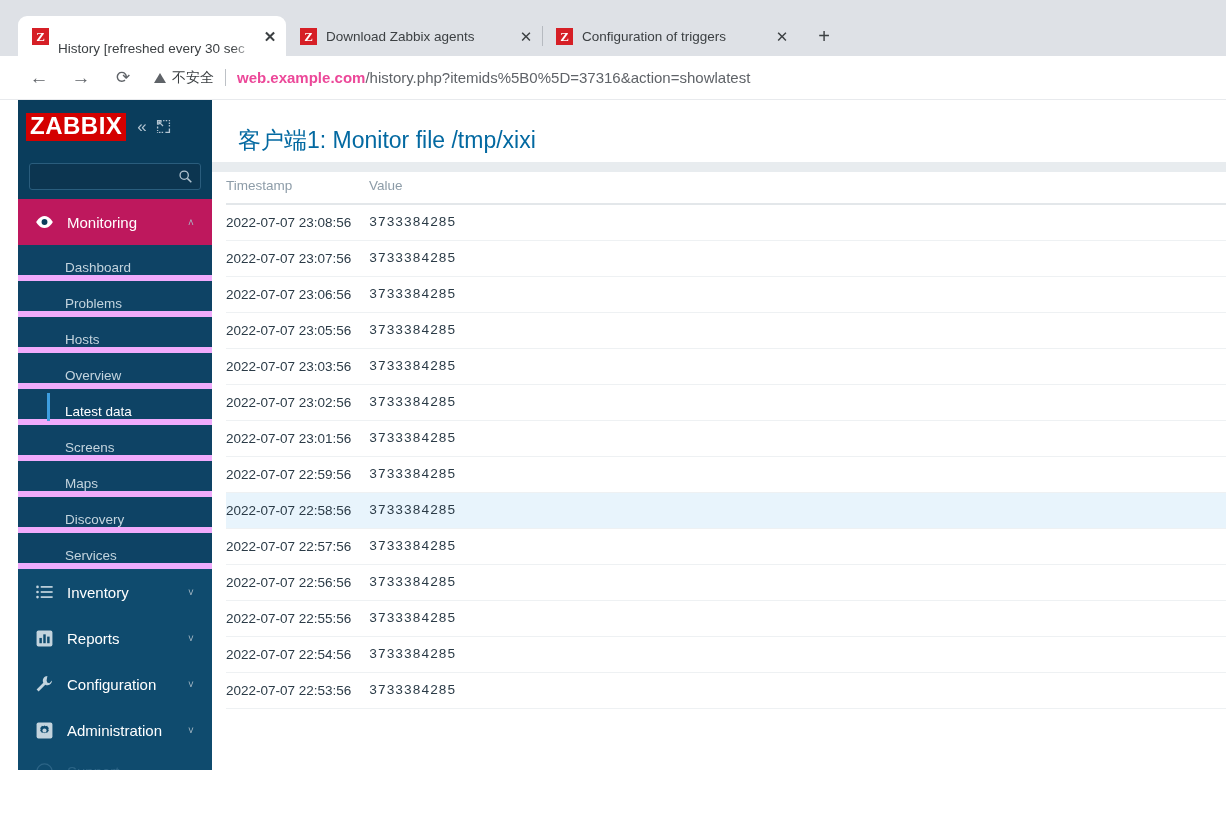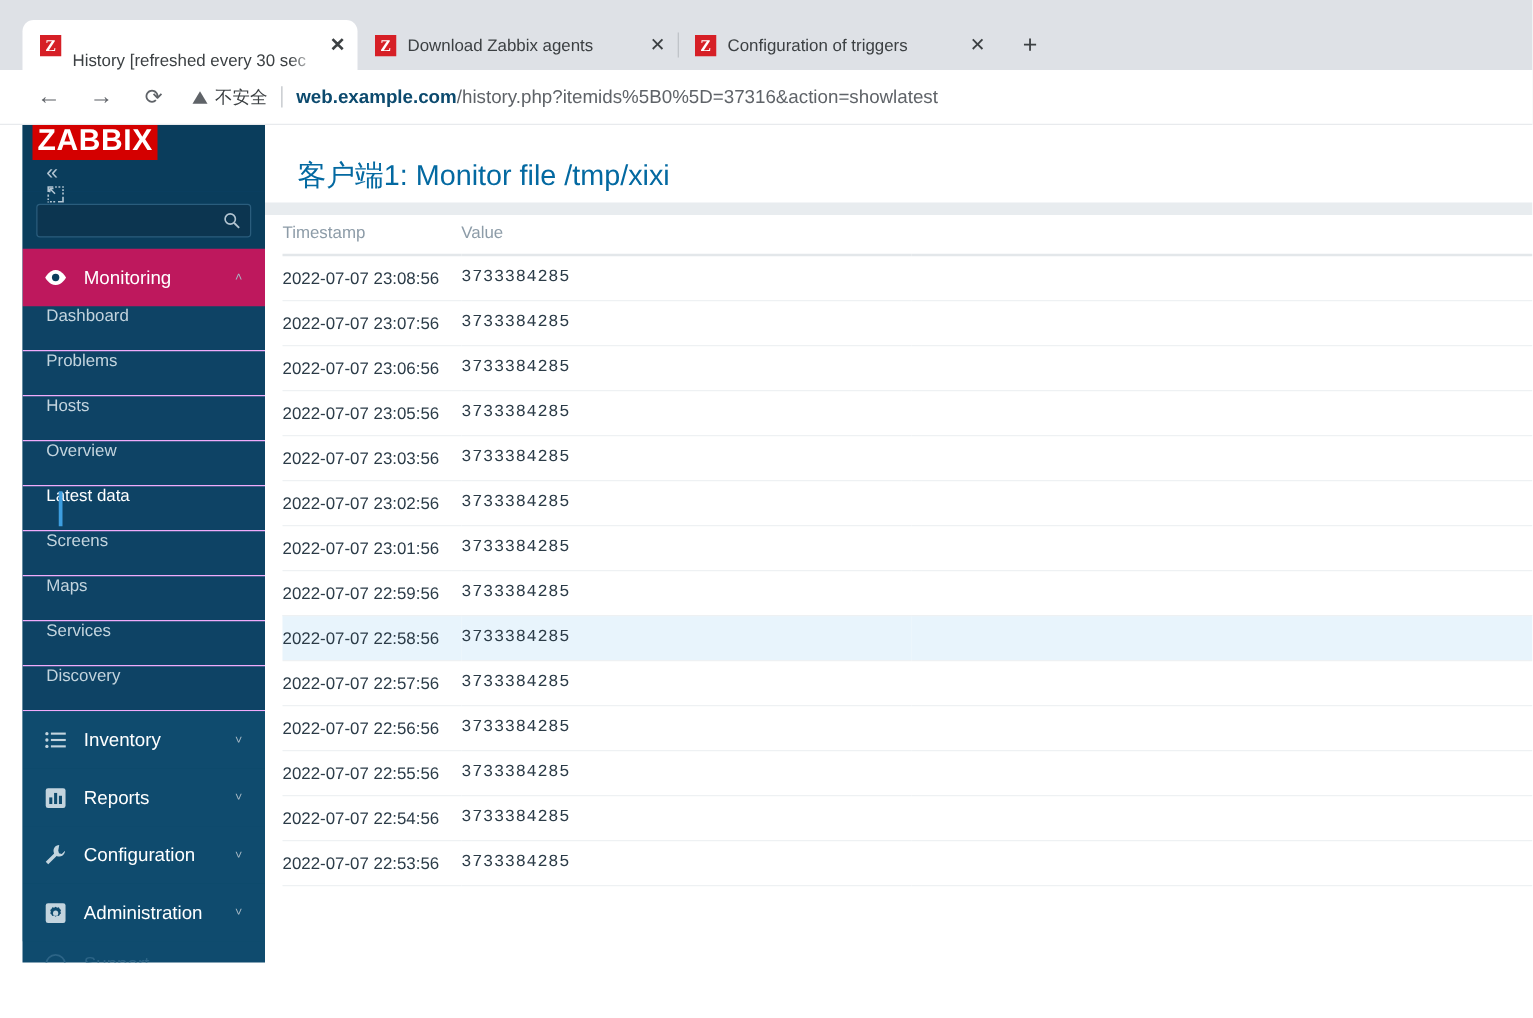--- a/index.html
+++ b/index.html
@@ -141,21 +141,21 @@
     width: 1px; height: 17px;
     background: #bdc1c6;
     margin: 0 11px;
     flex: 0 0 auto;
   }
   #url-text {
     color: #5f6368;
     font-size: 15px;
     white-space: nowrap;
   }
-  #url-text .url-host { color: #0c4a6e; font-weight: bold; }
+  #url-text .url-host { color: #ec4899; font-weight: bold; }
 
   
   #app {
     position: relative;
     width: 1226px;
     height: 814px;
     background: #ffffff;
   }
 
   
@@ -164,24 +164,23 @@
     left: 18px;
     top: 0;
     width: 194px;
     height: 670px;
     background: #0f4b6e;
     overflow: hidden;
   }
   #sidebar-header {
     height: 53px;
     display: flex;
-    align-items: flex-start;
+    align-items: center;
     padding: 0 10px 0 8px;
     background: #0a3d5c;
-    flex-direction: column;
   }
   #zabbix-logo {
     background: #d40000;
     color: #ffffff;
     font-family: "Liberation Sans", sans-serif;
     font-size: 24px;
     font-weight: bold;
     letter-spacing: 0.5px;
     padding: 1px 4px 3px 4px;
     line-height: 1;
@@ -238,25 +237,25 @@
     width: 24px;
     flex: 0 0 auto;
     color: #a8bac6;
     font-size: 10px;
     text-align: left;
   }
   .submenu { background: #0e4365; }
   .submenu-item {
     height: 36px;
     display: flex;
-    align-items: flex-start;
-    padding-left: 19px;
+    align-items: flex-end;
+    padding-left: 47px;
     font-size: 13.5px;
     color: #c3d4de;
-    border-bottom: 1px solid #f0abfc;
+    border-bottom: 6px solid #f0abfc;
     position: relative;
   }
   .submenu-item.active::before {
     content: "";
     position: absolute;
     left: 29px; top: 4px;
     width: 3px; height: 28px;
     background: #3d9ee0;
   }
   .submenu-item.active { color: #ffffff; }
@@ -431,24 +430,24 @@
       <div class="submenu-item active">
           <span>Latest data</span>
         </div>
       <div class="submenu-item">
           <span>Screens</span>
         </div>
       <div class="submenu-item">
           <span>Maps</span>
         </div>
       <div class="submenu-item">
+          <span>Discovery</span>
+        </div>
+      <div class="submenu-item">
           <span>Services</span>
-        </div>
-      <div class="submenu-item">
-          <span>Discovery</span>
         </div>
     </div>
 
     <div class="menu-group plain">
       <span class="group-icon">
         <svg width="17" height="14" viewBox="0 0 18 14" aria-hidden="true">
           <circle cx="1.6" cy="1.6" r="1.4" fill="#c3d4de"></circle>
             <rect x="5" y="0.7" width="12.6" height="1.8" fill="#c3d4de"></rect>
           <circle cx="1.6" cy="7" r="1.4" fill="#c3d4de"></circle>
             <rect x="5" y="6.1" width="12.6" height="1.8" fill="#c3d4de"></rect>

